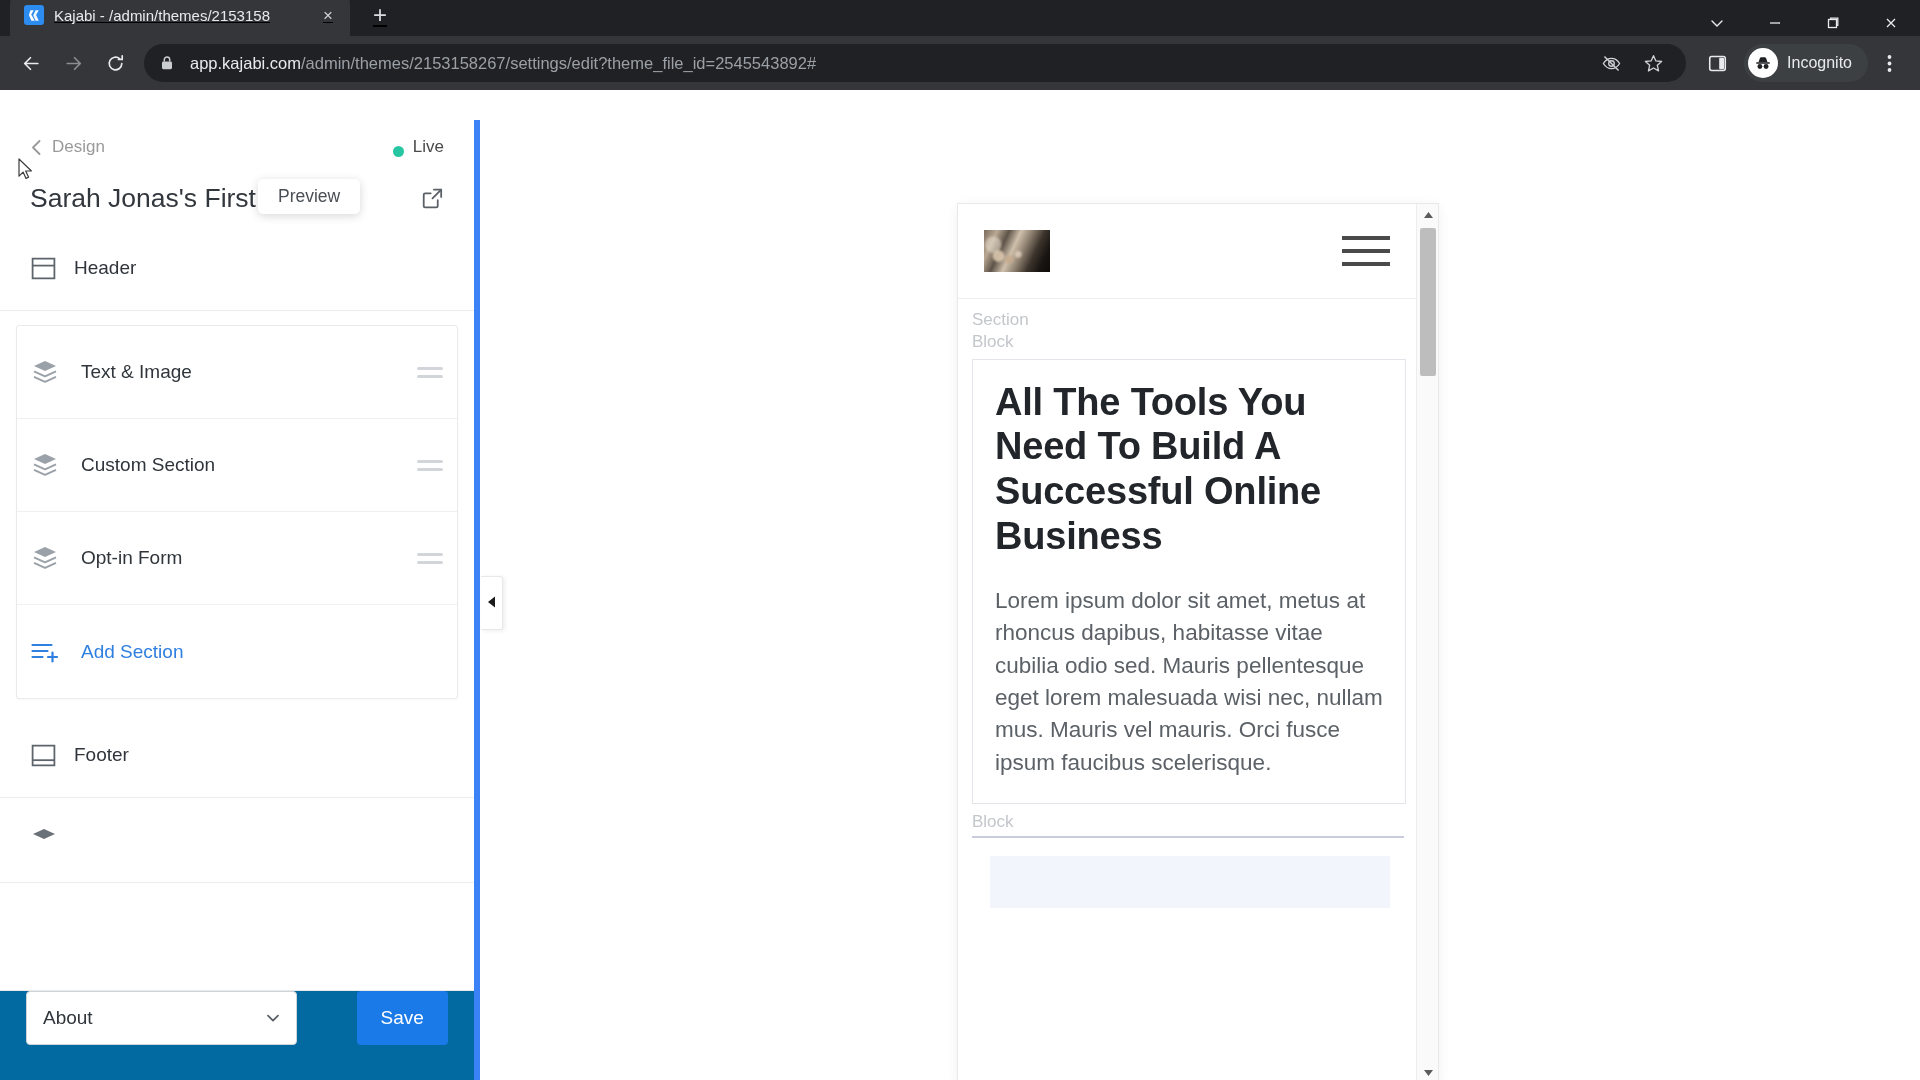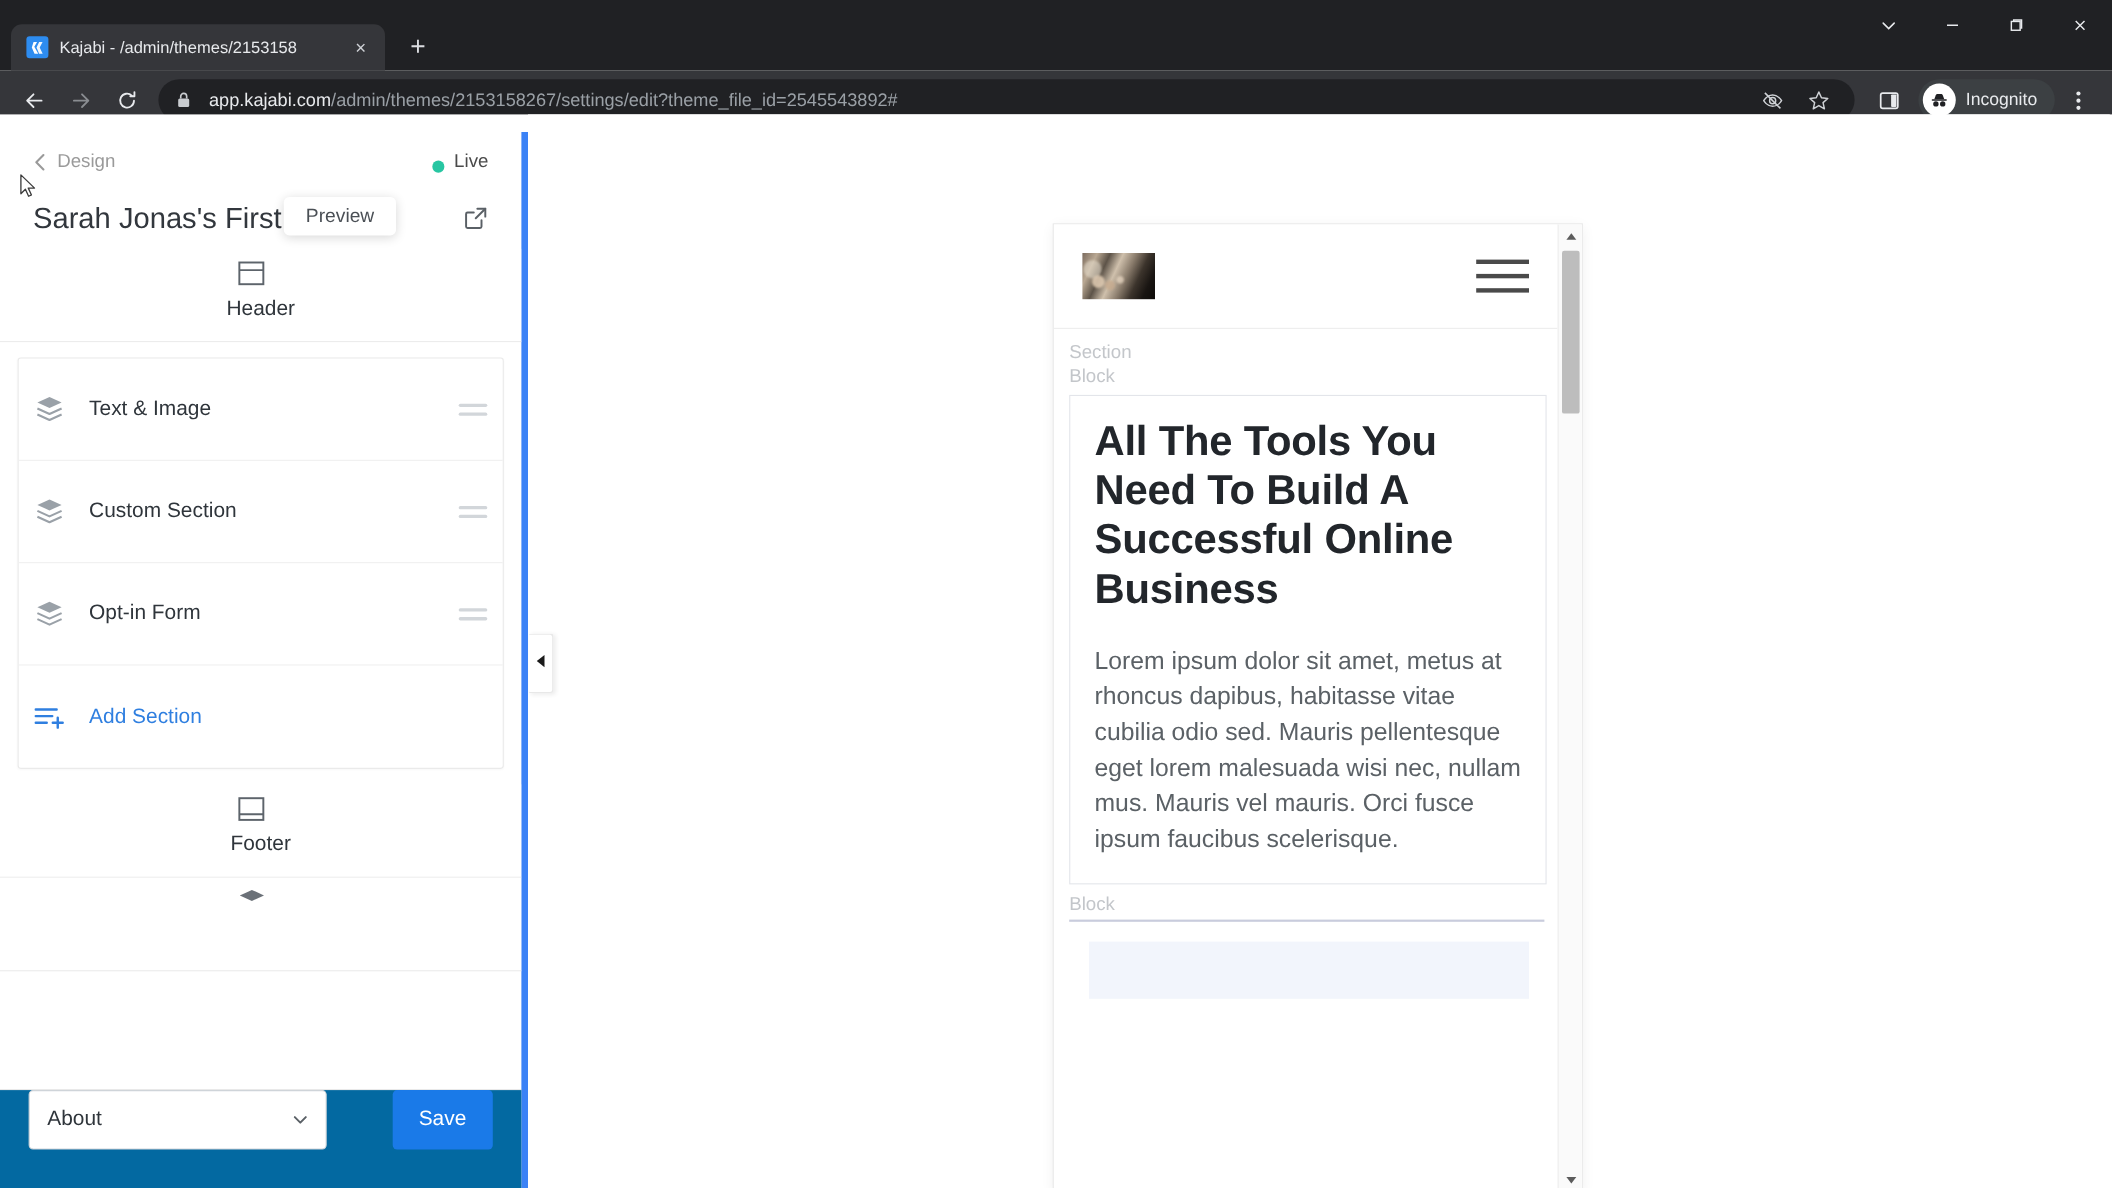--- a/index.html
+++ b/index.html
@@ -7,23 +7,24 @@
     width: 1920px; height: 1080px;
     overflow: hidden;
     font-family: "Liberation Sans", sans-serif;
     background: #ffffff;
   }
 
   
   .browser { width: 1920px; height: 1080px; position: relative; }
 
   .tabstrip {
-    height: 64px; background: #202124;
+    height: 36px; background: #202124;
     display: flex; align-items: flex-end;
     position: relative;
+    text-decoration: underline;
   }
   .tab {
     margin-left: 10px;
     height: 42px; width: 340px;
     background: #35363a;
     border-radius: 10px 10px 0 0;
     display: flex; align-items: center;
     padding: 0 10px 0 14px;
     position: relative;
   }
@@ -156,21 +157,20 @@
   }
   .sb-tab.active { color: #2b3137; border-bottom-color: #1a73e8; }
   .sb-tab + .sb-tab { border-left: 1px solid #ededed; }
 
   .sb-list { flex: 1 1 auto; overflow: hidden; position: relative; }
   .sb-fixedrow {
     display: flex; align-items: center;
     height: 85px; padding: 0 30px;
     border-bottom: 1px solid #ececec;
     background: #ffffff;
-    flex-direction: column;
   }
   .sb-fixedrow .ico { width: 44px; flex: 0 0 44px; display: flex; align-items: center; color: #5d646b; }
   .sb-fixedrow .lbl { font-size: 19px; color: #2f353b; }
 
   .sb-group {
     margin: 14px 16px;
     border: 1px solid #eaeaea;
     border-radius: 3px;
     background: #fff;
     box-shadow: 0 1px 2px rgba(0,0,0,.03);

